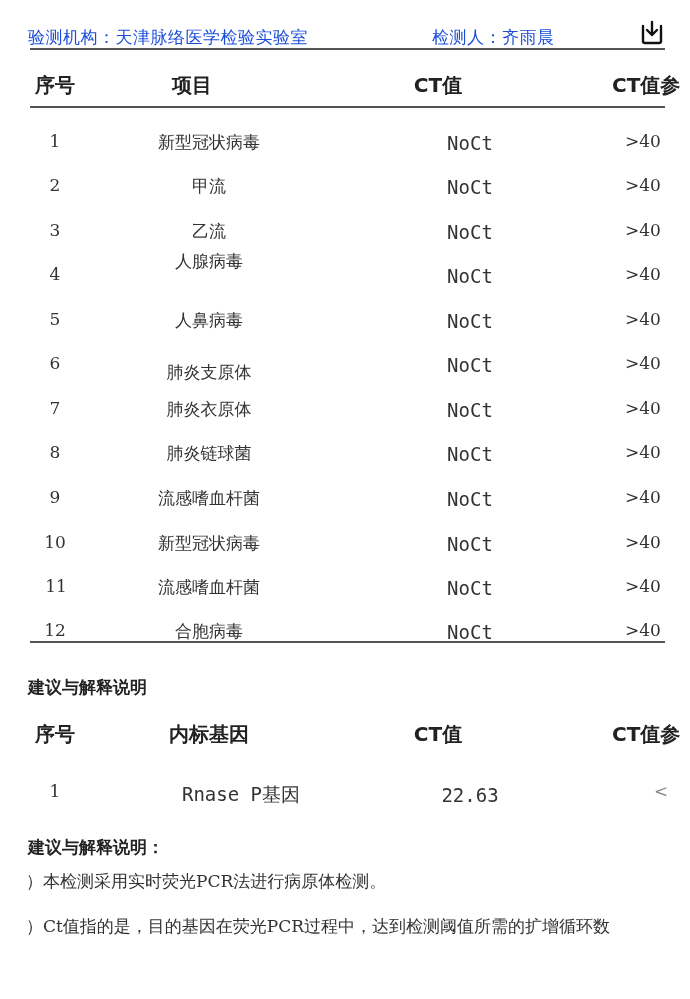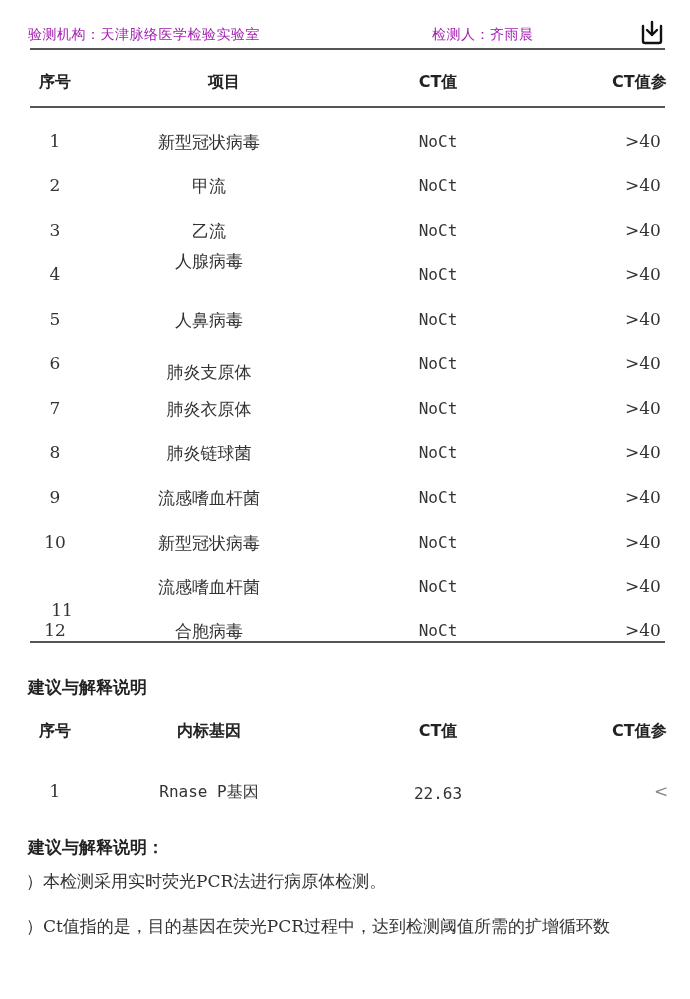--- a/index.html
+++ b/index.html
@@ -1,25 +1,25 @@
 <!DOCTYPE html>
 <html><head>
   <meta charset="utf-8">
   <style>
     html, body { margin: 0; padding: 0; }
     body {
       width: 690px; height: 999px; background: #ffffff; position: relative; overflow: hidden;
       font-family: "DejaVu Serif", "Liberation Serif", serif; color: #2b2b2b;
     }
     .abs { position: absolute; white-space: nowrap; }
-    .meta { font-size: 14px; color: #a21caf; top: 26px; letter-spacing: 0.5px; }
+    .meta { font-size: 17px; color: #1d4ed8; top: 26px; letter-spacing: 0.5px; }
     .hline { position: absolute; left: 30px; width: 635px; background: #555; }
-    .th { font-family: "DejaVu Sans", "Liberation Sans", sans-serif; font-weight: bold; font-size: 16px; color: #222; }
+    .th { font-family: "DejaVu Sans", "Liberation Sans", sans-serif; font-weight: bold; font-size: 20px; color: #222; }
     .td { font-size: 17px; color: #333; }
-    .mono { font-family: "DejaVu Sans Mono", "Liberation Mono", monospace; font-size: 16px; color: #333; }
+    .mono { font-family: "DejaVu Sans Mono", "Liberation Mono", monospace; font-size: 19px; color: #333; margin-left: 32px; }
     .center { transform: translateX(-50%); }
     .section-title { font-family: "DejaVu Sans", "Liberation Sans", sans-serif; font-weight: bold; font-size: 17px; color: #222; }
     .note { font-size: 17px; color: #333; }
     .dl-btn { position: absolute; left: 638px; top: 18px; width: 28px; height: 28px; cursor: pointer; }
   </style>
 </head>
 <body>
 
 <div class="abs meta" style="left:28px;">验测机构：天津脉络医学检验实验室</div>
 <div class="abs meta" style="left:432px;text-align:right;">检测人：齐雨晨</div>
@@ -27,21 +27,21 @@
   <svg width="28" height="28" viewBox="0 0 28 28">
     <path d="M5 8 V23 Q5 25 7 25 H21 Q23 25 23 23 V8" fill="none" stroke="#111" stroke-width="2.4" stroke-linecap="round"></path>
     <path d="M14 4 V17 M9 12 L14 17 L19 12" fill="none" stroke="#111" stroke-width="2.4" stroke-linecap="round" stroke-linejoin="round"></path>
   </svg>
 </div>
 <div class="hline" style="top:48px;height:2px;"></div>
 
 <div>
   <div>
     <div class="abs th center" style="left:55px;top:72px;">序号</div>
-    <div class="abs th center" style="left:224px;top:72px;">项目</div>
+    <div class="abs th center" style="left:192px;top:72px;">项目</div>
     <div class="abs th center" style="left:438px;top:72px;">CT值</div>
     <div class="abs th" style="left:612px;top:72px;">CT值参</div>
   </div>
   <div class="hline" style="top:106px;height:2px;"></div>
 
   <div>
     <div class="abs td center" style="left:55px;top:131px;">1</div>
     <div class="abs td center" style="left:209px;top:131px;">新型冠状病毒</div>
     <div class="abs mono center" style="left:438px;top:132px;">NoCt</div>
     <div class="abs td" style="left:625px;top:131px;">&gt;40</div>
@@ -94,21 +94,21 @@
     <div class="abs mono center" style="left:438px;top:488px;">NoCt</div>
     <div class="abs td" style="left:625px;top:487px;">&gt;40</div>
   </div>
   <div>
     <div class="abs td center" style="left:55px;top:532px;">10</div>
     <div class="abs td center" style="left:209px;top:532px;">新型冠状病毒</div>
     <div class="abs mono center" style="left:438px;top:533px;">NoCt</div>
     <div class="abs td" style="left:625px;top:532px;">&gt;40</div>
   </div>
   <div>
-    <div class="abs td center" style="left:62px;top:576px;margin-top:24px;">11</div>
+    <div class="abs td center" style="left:56px;top:576px;">11</div>
     <div class="abs td center" style="left:209px;top:576px;">流感嗜血杆菌</div>
     <div class="abs mono center" style="left:438px;top:577px;">NoCt</div>
     <div class="abs td" style="left:625px;top:576px;">&gt;40</div>
   </div>
   <div>
     <div class="abs td center" style="left:55px;top:620px;">12</div>
     <div class="abs td center" style="left:209px;top:620px;">合胞病毒</div>
     <div class="abs mono center" style="left:438px;top:621px;">NoCt</div>
     <div class="abs td" style="left:625px;top:620px;">&gt;40</div>
   </div>

